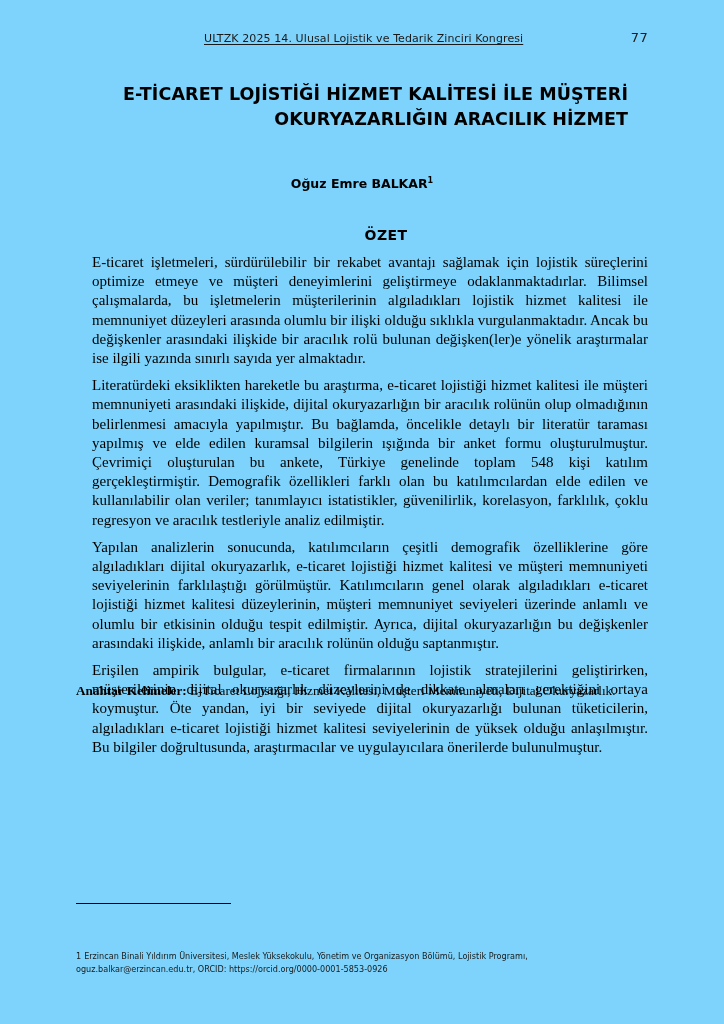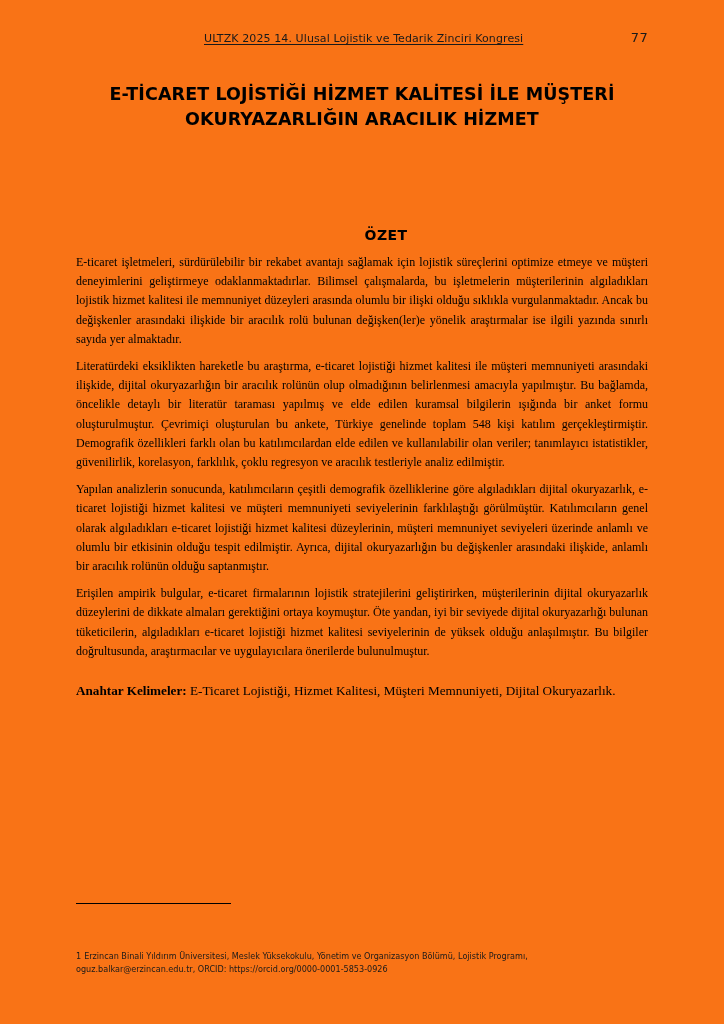--- a/index.html
+++ b/index.html
@@ -8,21 +8,21 @@
     background: #ffffff;
   }
   body {
     font-family: "Liberation Serif", serif;
     color: #000000;
   }
   .page {
     position: relative;
     width: 724px;
     height: 1024px;
-    background: #f97316;
+    background: #7dd3fc;
     overflow: hidden;
     box-sizing: border-box;
   }
 
   
   .running-header {
     position: absolute;
     top: 30px;
     left: 76px;
     right: 76px;
@@ -46,21 +46,21 @@
     letter-spacing: 0.3px;
     margin-left: 8px;
   }
 
   
   .doc-title {
     position: absolute;
     top: 82px;
     left: 96px;
     right: 96px;
-    text-align: center;
+    text-align: right;
     font-family: "DejaVu Sans", sans-serif;
     font-weight: bold;
     font-size: 17.5px;
     line-height: 25px;
     letter-spacing: 0.1px;
     color: #000;
   }
   .doc-title .tl {
     display: block;
   }
@@ -98,25 +98,25 @@
   }
 
   .body-col {
     position: absolute;
     top: 253px;
     left: 76px;
     width: 572px;
   }
   .para {
     font-family: "Liberation Serif", serif;
-    font-size: 12px;
+    font-size: 15px;
     line-height: 19.2px;
     text-align: justify;
     text-justify: inter-word;
-    margin: 0 0 8px 0;
+    margin: 0 0 8px 16px;
     color: #000;
     hyphens: none;
   }
   .para:last-child { margin-bottom: 0; }
 
   .keywords {
     position: absolute;
     top: 681px;
     left: 76px;
     width: 572px;
@@ -167,20 +167,23 @@
   <div class="running-header">
     <span class="header-title">ULTZK 2025 14. Ulusal Lojistik ve Tedarik Zinciri Kongresi</span>
     <span class="page-number">77</span>
   </div>
 
   <div class="doc-title">
     <span class="tl">E-TİCARET LOJİSTİĞİ HİZMET KALİTESİ İLE MÜŞTERİ</span>
     <span class="tl">OKURYAZARLIĞIN ARACILIK HİZMET</span>
   </div>
 
+  <div class="author-line">
+    <span>Oğuz Emre BALKAR</span><sup>1</sup>
+  </div>
 
   <div class="abstract-heading">ÖZET</div>
 
   <div class="body-col">
     <p class="para">E-ticaret işletmeleri, sürdürülebilir bir rekabet avantajı sağlamak için lojistik süreçlerini optimize etmeye ve müşteri deneyimlerini geliştirmeye odaklanmaktadırlar. Bilimsel çalışmalarda, bu işletmelerin müşterilerinin algıladıkları lojistik hizmet kalitesi ile memnuniyet düzeyleri arasında olumlu bir ilişki olduğu sıklıkla vurgulanmaktadır. Ancak bu değişkenler arasındaki ilişkide bir aracılık rolü bulunan değişken(ler)e yönelik araştırmalar ise ilgili yazında sınırlı sayıda yer almaktadır.</p>
     <p class="para">Literatürdeki eksiklikten hareketle bu araştırma, e-ticaret lojistiği hizmet kalitesi ile müşteri memnuniyeti arasındaki ilişkide, dijital okuryazarlığın bir aracılık rolünün olup olmadığının belirlenmesi amacıyla yapılmıştır. Bu bağlamda, öncelikle detaylı bir literatür taraması yapılmış ve elde edilen kuramsal bilgilerin ışığında bir anket formu oluşturulmuştur. Çevrimiçi oluşturulan bu ankete, Türkiye genelinde toplam 548 kişi katılım gerçekleştirmiştir. Demografik özellikleri farklı olan bu katılımcılardan elde edilen ve kullanılabilir olan veriler; tanımlayıcı istatistikler, güvenilirlik, korelasyon, farklılık, çoklu regresyon ve aracılık testleriyle analiz edilmiştir.</p>
     <p class="para">Yapılan analizlerin sonucunda, katılımcıların çeşitli demografik özelliklerine göre algıladıkları dijital okuryazarlık, e-ticaret lojistiği hizmet kalitesi ve müşteri memnuniyeti seviyelerinin farklılaştığı görülmüştür. Katılımcıların genel olarak algıladıkları e-ticaret lojistiği hizmet kalitesi düzeylerinin, müşteri memnuniyet seviyeleri üzerinde anlamlı ve olumlu bir etkisinin olduğu tespit edilmiştir. Ayrıca, dijital okuryazarlığın bu değişkenler arasındaki ilişkide, anlamlı bir aracılık rolünün olduğu saptanmıştır.</p>
     <p class="para">Erişilen ampirik bulgular, e-ticaret firmalarının lojistik stratejilerini geliştirirken, müşterilerinin dijital okuryazarlık düzeylerini de dikkate almaları gerektiğini ortaya koymuştur. Öte yandan, iyi bir seviyede dijital okuryazarlığı bulunan tüketicilerin, algıladıkları e-ticaret lojistiği hizmet kalitesi seviyelerinin de yüksek olduğu anlaşılmıştır. Bu bilgiler doğrultusunda, araştırmacılar ve uygulayıcılara önerilerde bulunulmuştur.</p>
   </div>
 

